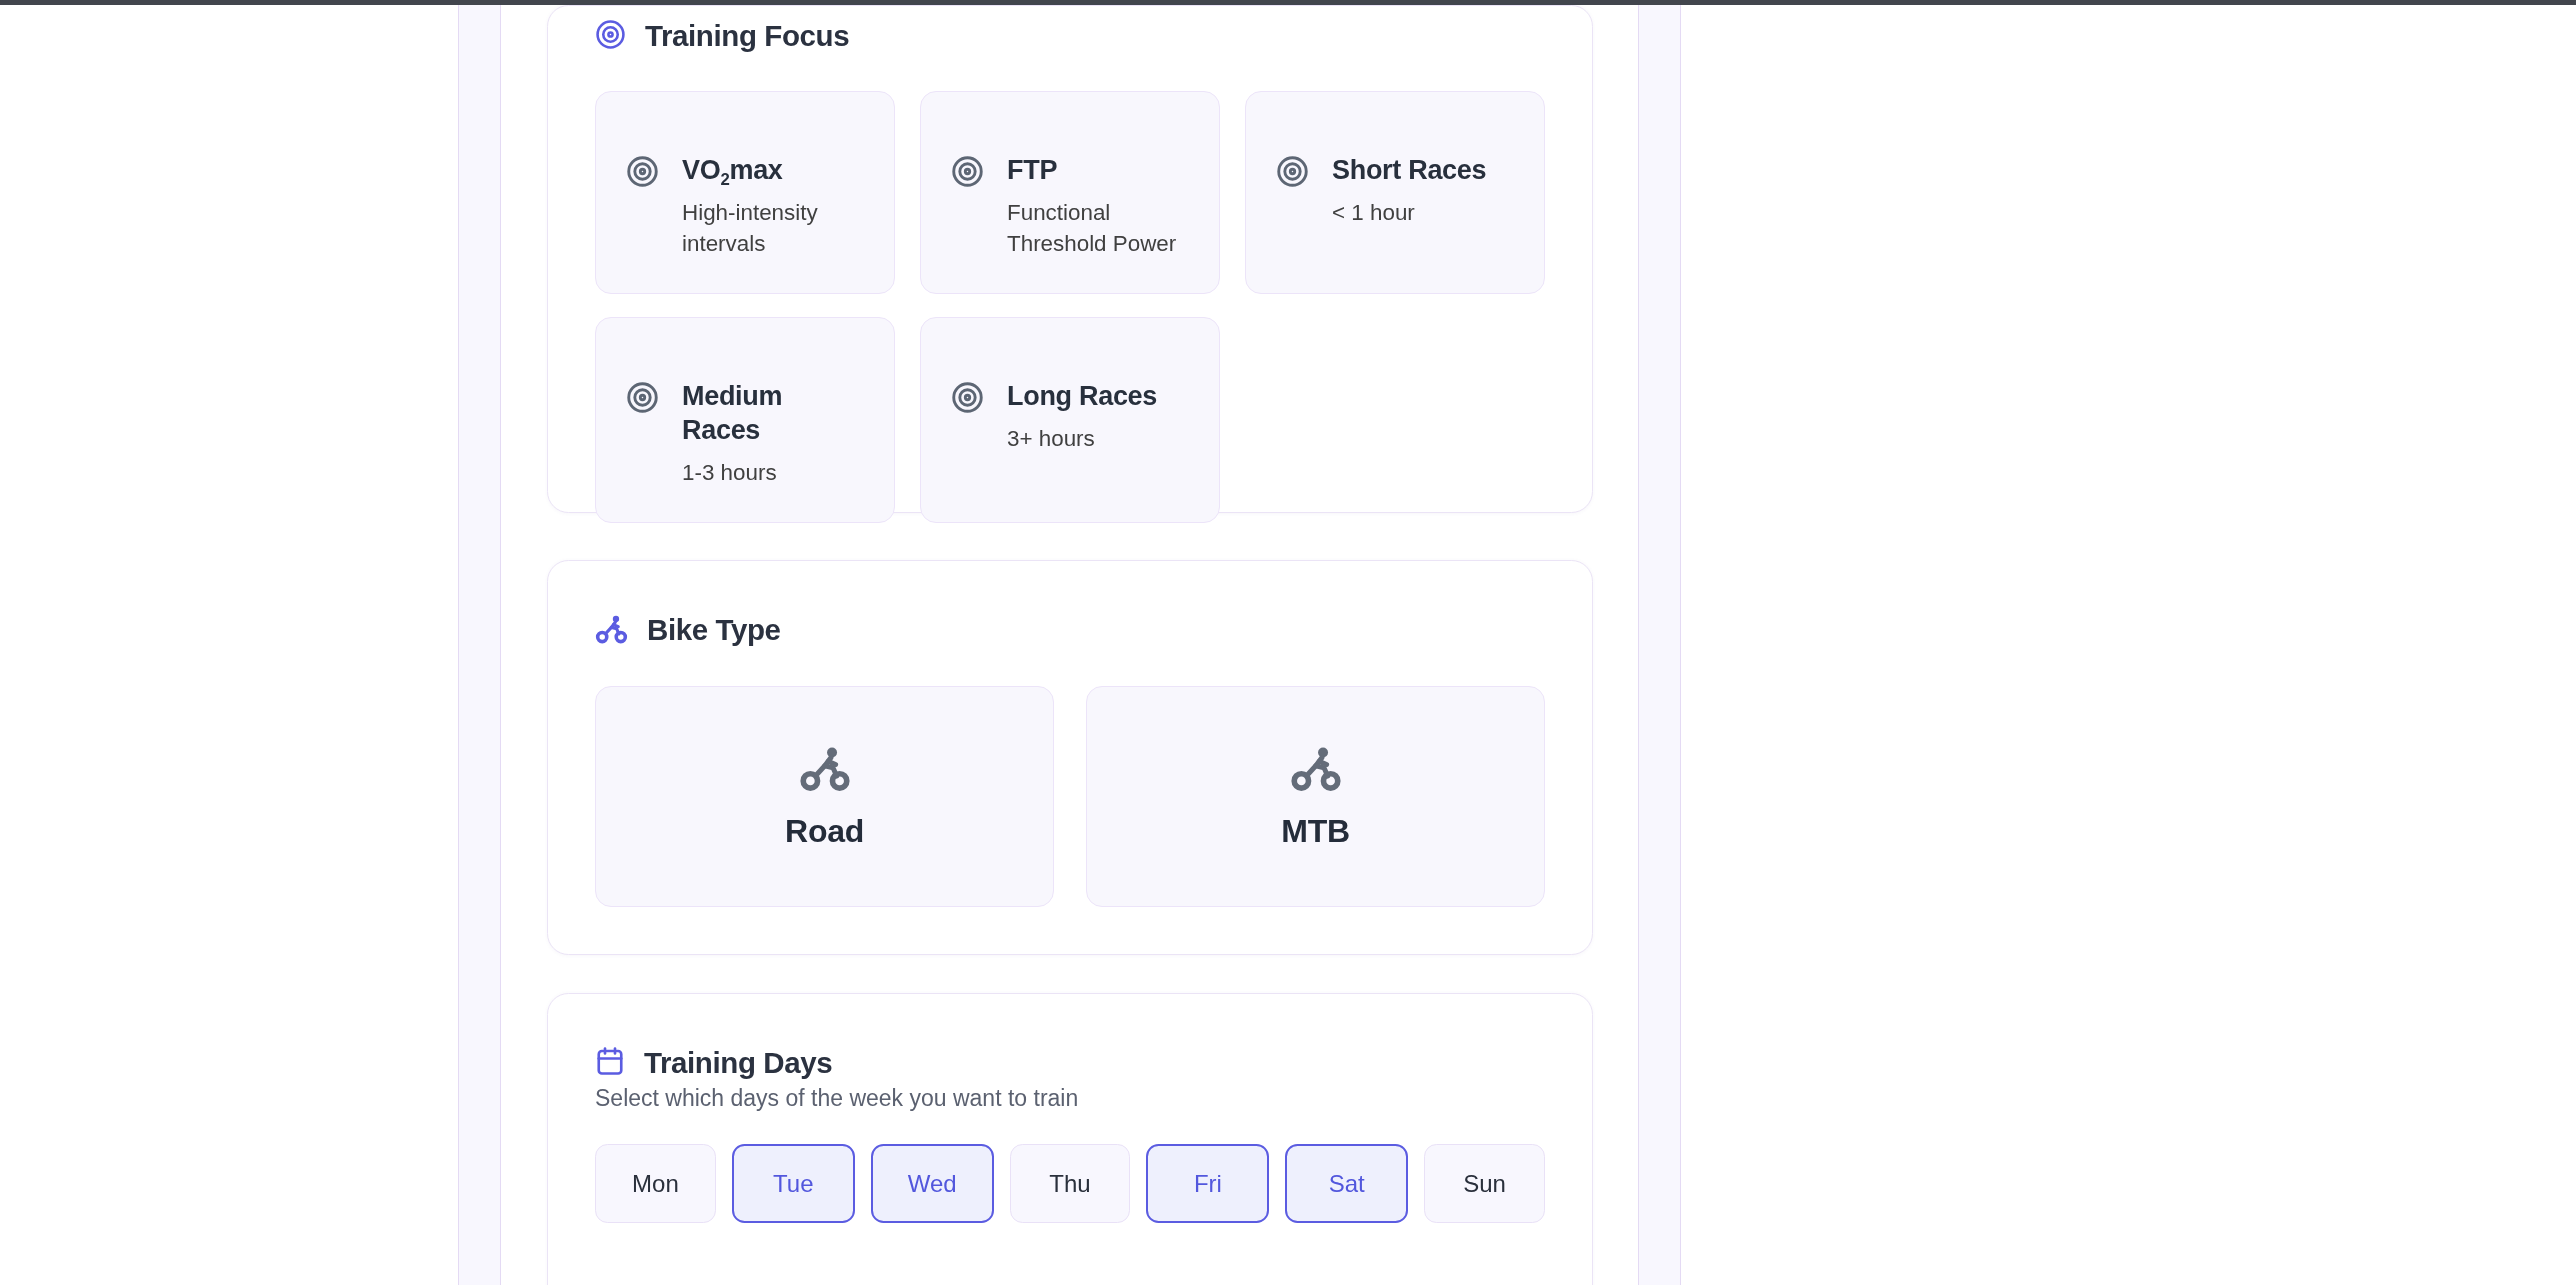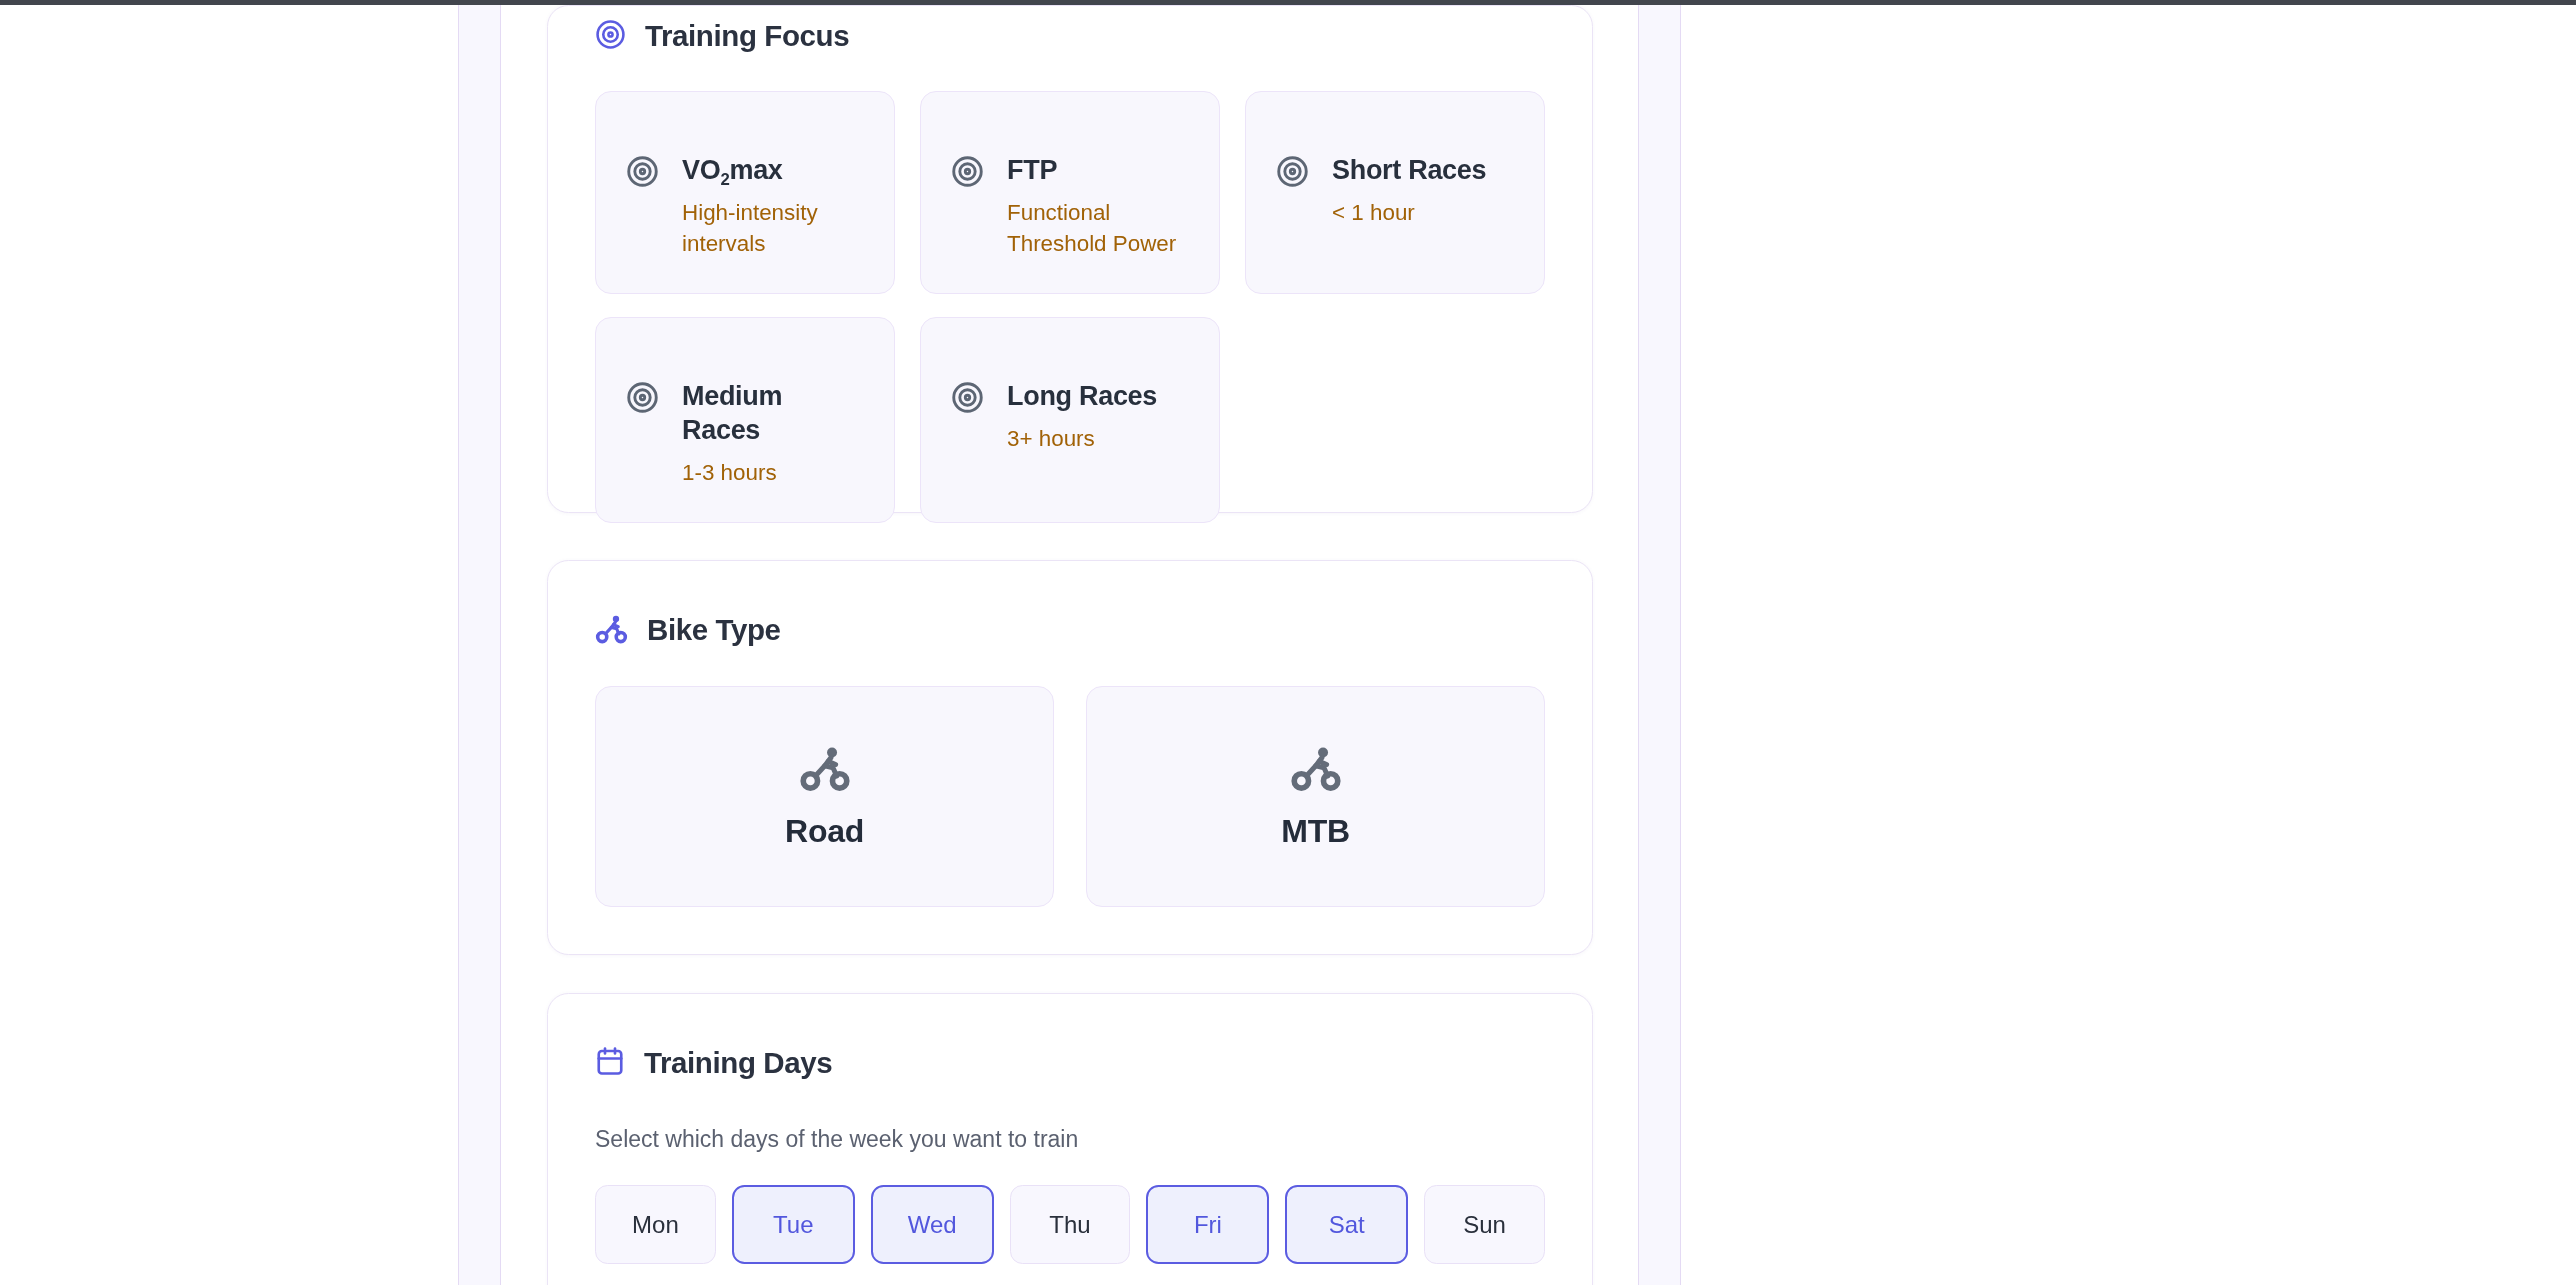--- a/index.html
+++ b/index.html
@@ -40,35 +40,35 @@
   .options-grid{margin-top:36px;display:grid;grid-template-columns:repeat(3,1fr);gap:23px 25px;}
   .option-card{
     box-sizing:border-box;min-height:172px;background:#f8f7fd;
     border:1.8px solid #ece4f9;border-radius:16px;padding:34px 30px;
     cursor:pointer;
   }
   .option-inner{display:flex;gap:23px;align-items:flex-start;margin-top:28px;}
   .option-icon{flex:0 0 auto;color:#5d6674;margin-top:0.9px;display:flex;}
   .option-title{font-size:27px;font-weight:700;color:#28303d;line-height:1.25;letter-spacing:-0.3px;}
   .option-title sub{font-size:0.62em;line-height:0;}
-  .option-sub{font-size:22.4px;color:#a16207;margin-top:10.7px;line-height:1.35;}
+  .option-sub{font-size:22.4px;color:#404040;margin-top:10.7px;line-height:1.35;}
 
   
   .bike-grid{margin-top:37px;display:grid;grid-template-columns:1fr 1fr;gap:32px;}
   .bike-card{
     box-sizing:border-box;height:221px;background:#f8f7fd;
     border:1.8px solid #ece4f9;border-radius:16px;
     display:flex;flex-direction:column;align-items:center;justify-content:center;gap:18px;
     cursor:pointer;
   }
   .bike-icon{color:#646c79;display:flex;}
   .bike-label{font-size:32px;font-weight:700;color:#242c3a;letter-spacing:-0.3px;}
 
   
-  .days-subtitle{margin-top:41px;font-size:23px;color:#5b6170;line-height:1.4;}
+  .days-subtitle{font-size:23px;color:#5b6170;line-height:1.4;}
   .days-row{margin-top:29.5px;display:flex;gap:16px;}
   .day-btn{
     flex:1;box-sizing:border-box;height:79px;border-radius:12.5px;
     display:flex;align-items:center;justify-content:center;
     font-family:"Liberation Sans", sans-serif;
     font-size:24px;font-weight:500;
     background:#f8f7fe;border:1.8px solid #e9e1f7;color:#2a303c;
     cursor:pointer;padding:17px;
   }
   .day-btn.selected{background:#eef0fd;border:2.7px solid #5b5ce1;color:#5257dd;}

